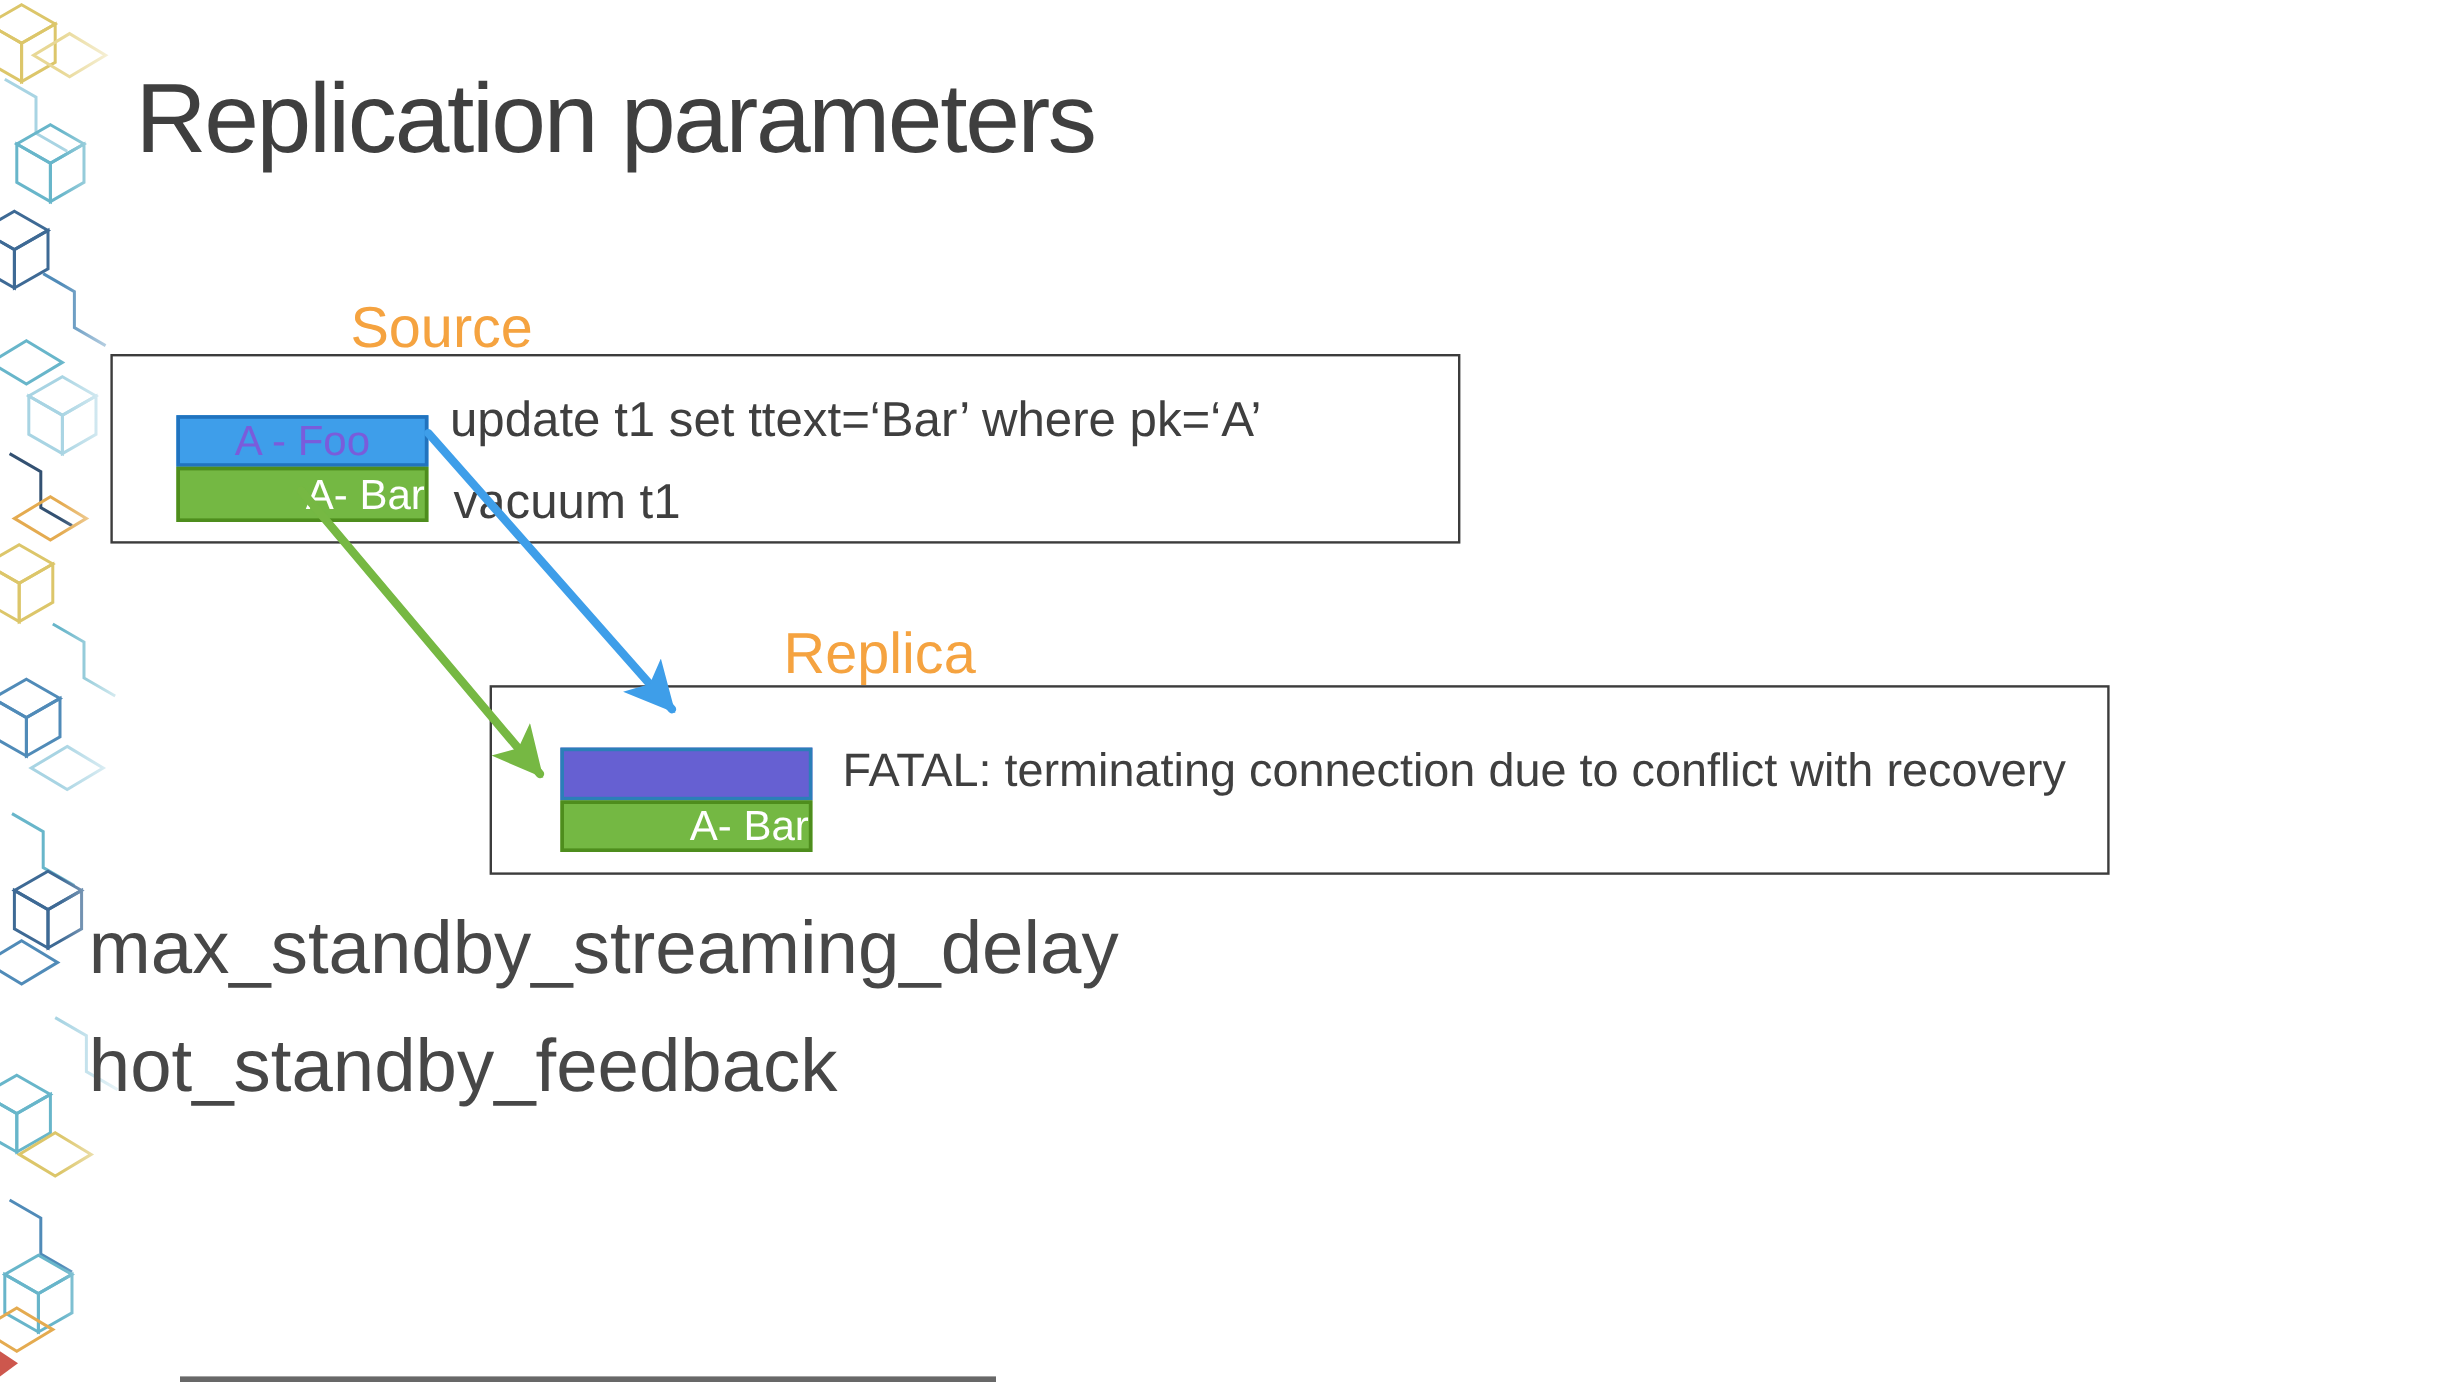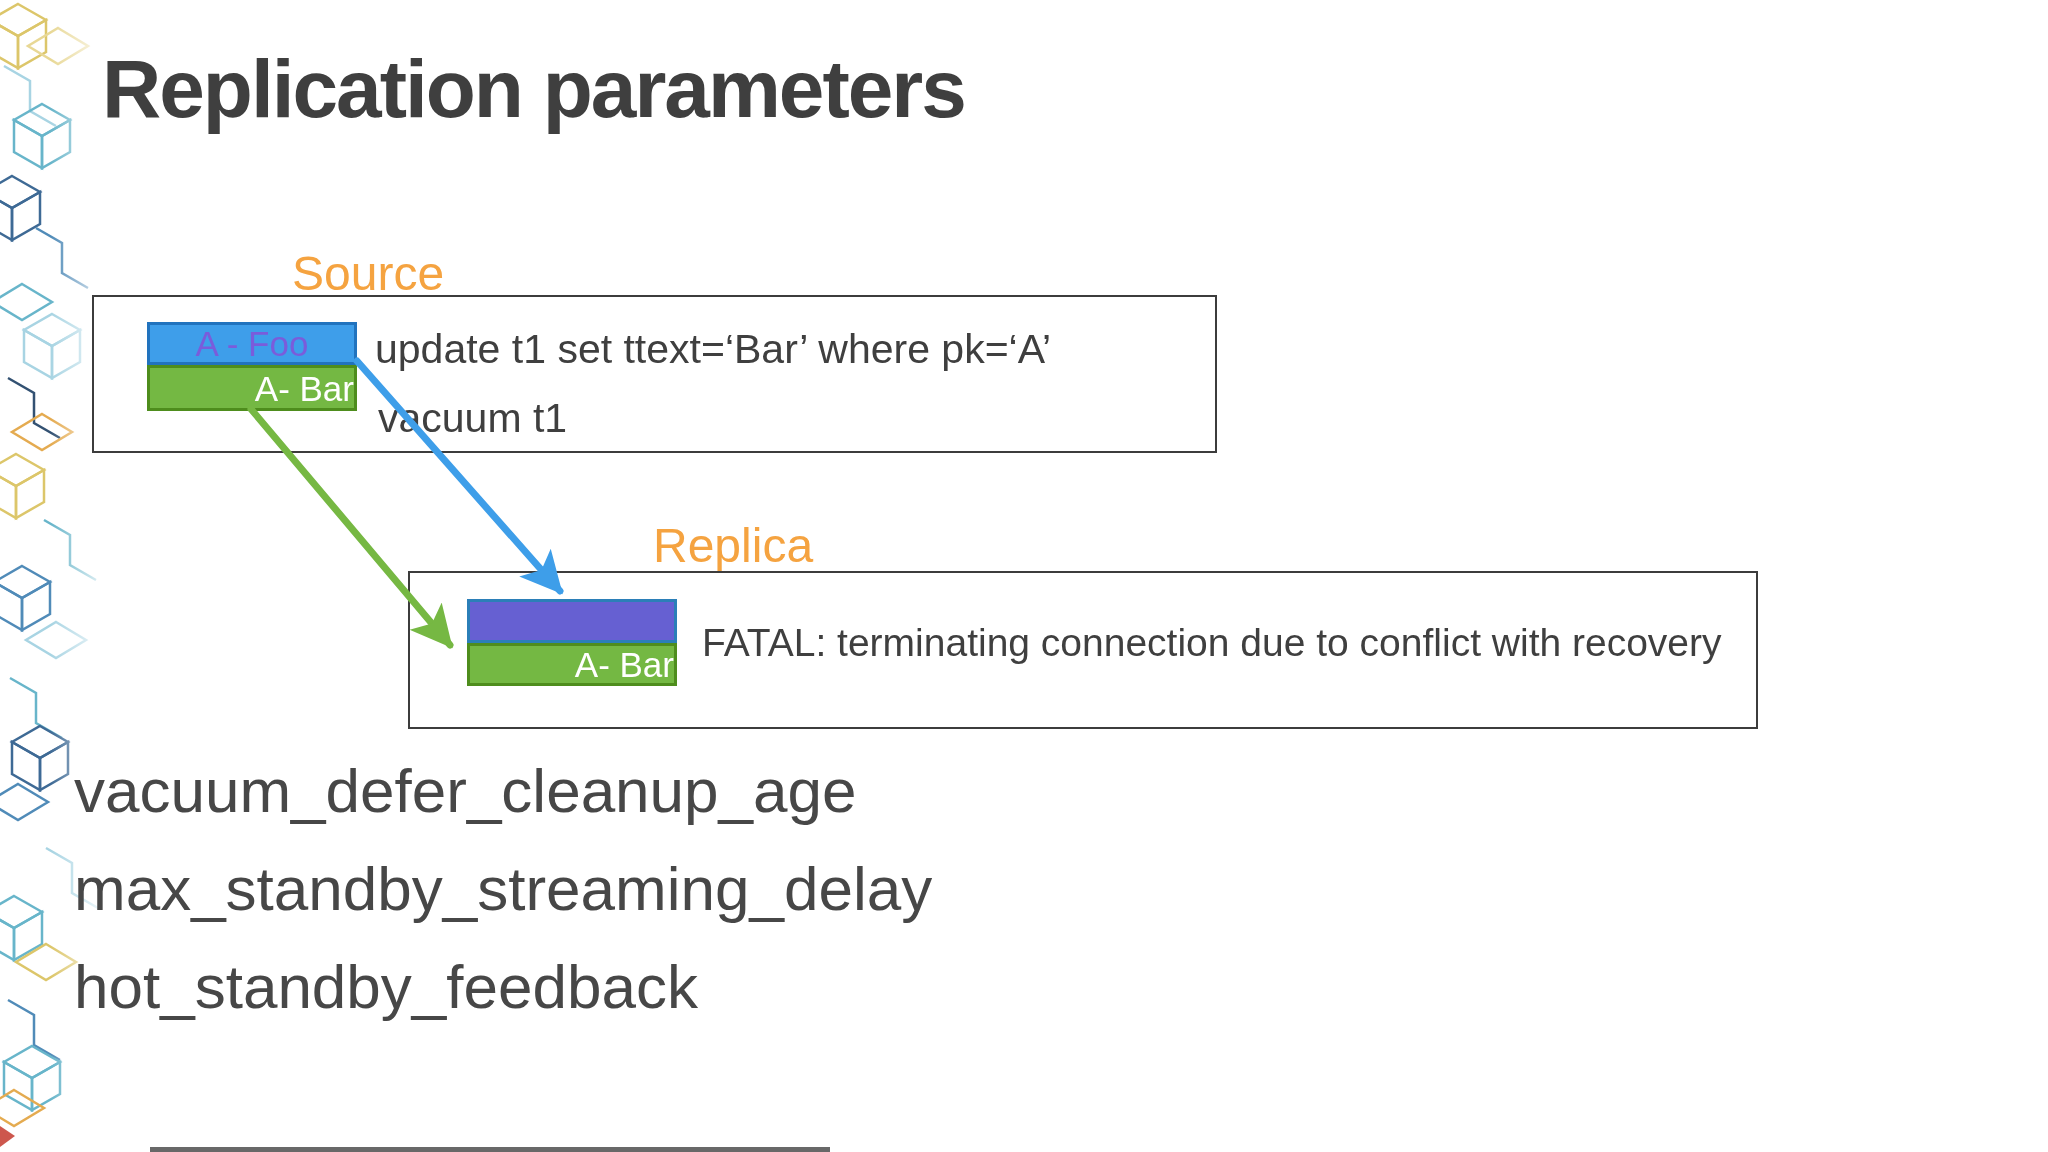--- a/index.html
+++ b/index.html
@@ -5,39 +5,39 @@
   html,body{margin:0;padding:0;background:#fff;}
   .slide{
     position:relative;
     width:2048px;height:1152px;
     background:#ffffff;
     overflow:hidden;
     font-family:"Liberation Sans", sans-serif;
   }
   .deco{position:absolute;left:0;top:0;}
   .title{
-    position:absolute;left:98px;top:38px;margin:4px;
-    font-size:82px;font-weight:bold;letter-spacing:-2px;
+    position:absolute;left:98px;top:38px;margin:15px;
+    font-size:82px;font-weight:normal;letter-spacing:-2px;
     color:var(--c-title_text,#3f3f3f);white-space:nowrap;
   }
   .section-label{
     position:absolute;font-size:48px;color:var(--c-label_orange,#f5a340);
     white-space:nowrap;
     margin-left:20px;
   }
   .source-label{left:272px;top:246px;}
   .replica-label{left:633px;top:518px;}
   .outer-box{
     position:absolute;background:#ffffff;
     border:2px solid var(--c-box_border,#3c3c3c);
     box-sizing:border-box;
   }
   .source-box{left:92px;top:295px;width:1125px;height:158px;}
   .replica-box{left:408px;top:571px;width:1350px;height:158px;}
-  .stack{position:absolute;width:168px;}
+  .stack{position:absolute;width:168px;margin-top:24px;}
   .source-stack{left:147px;top:322px;}
   .replica-stack{left:467px;top:599px;}
   .row{
     box-sizing:border-box;width:210px;
     display:flex;align-items:center;justify-content:center;
     font-size:35px;line-height:1;white-space:nowrap;
   }
   .row.blue{height:43px;background:var(--c-blue_fill,#3e9eea);border:3px solid var(--c-blue_border,#2173be);color:var(--c-foo_text,#7a5cdb);}
   .row.green{height:46px;background:var(--c-green_fill,#74b843);border:3px solid var(--c-green_border,#4e8d1d);color:var(--c-bar_text,#ffffff);justify-content:flex-end;}
   .row.purple{height:44px;background:var(--c-purple_fill,#6660d2);border:3px solid var(--c-purple_border,#2b7fb8);color:#ffffff;}
@@ -148,20 +148,19 @@
       </marker>
       <marker id="mgreen" markerWidth="8" markerHeight="7" refX="5.4" refY="3" orient="auto" markerUnits="strokeWidth">
         <path d="M0,0 L6,3 L0,6 L1.4,3 Z" class="fill-green"></path>
       </marker>
     </defs>
     <line class="stroke-blue" x1="357" y1="361" x2="560" y2="591" stroke-width="7" stroke-linecap="round" marker-end="url(#mblue)"></line>
     <line class="stroke-green" x1="251" y1="409" x2="450" y2="645" stroke-width="7" stroke-linecap="round" marker-end="url(#mgreen)"></line>
   </svg>
 
   <div class="params">
-    <div class="param-item">vacuum_defer_cleanup_age</div>
     <div class="param-item">max_standby_streaming_delay</div>
     <div class="param-item">hot_standby_feedback</div>
   </div>
 
   <div class="bottom-artifact"></div>
 
 </div>
 
 </body></html>

